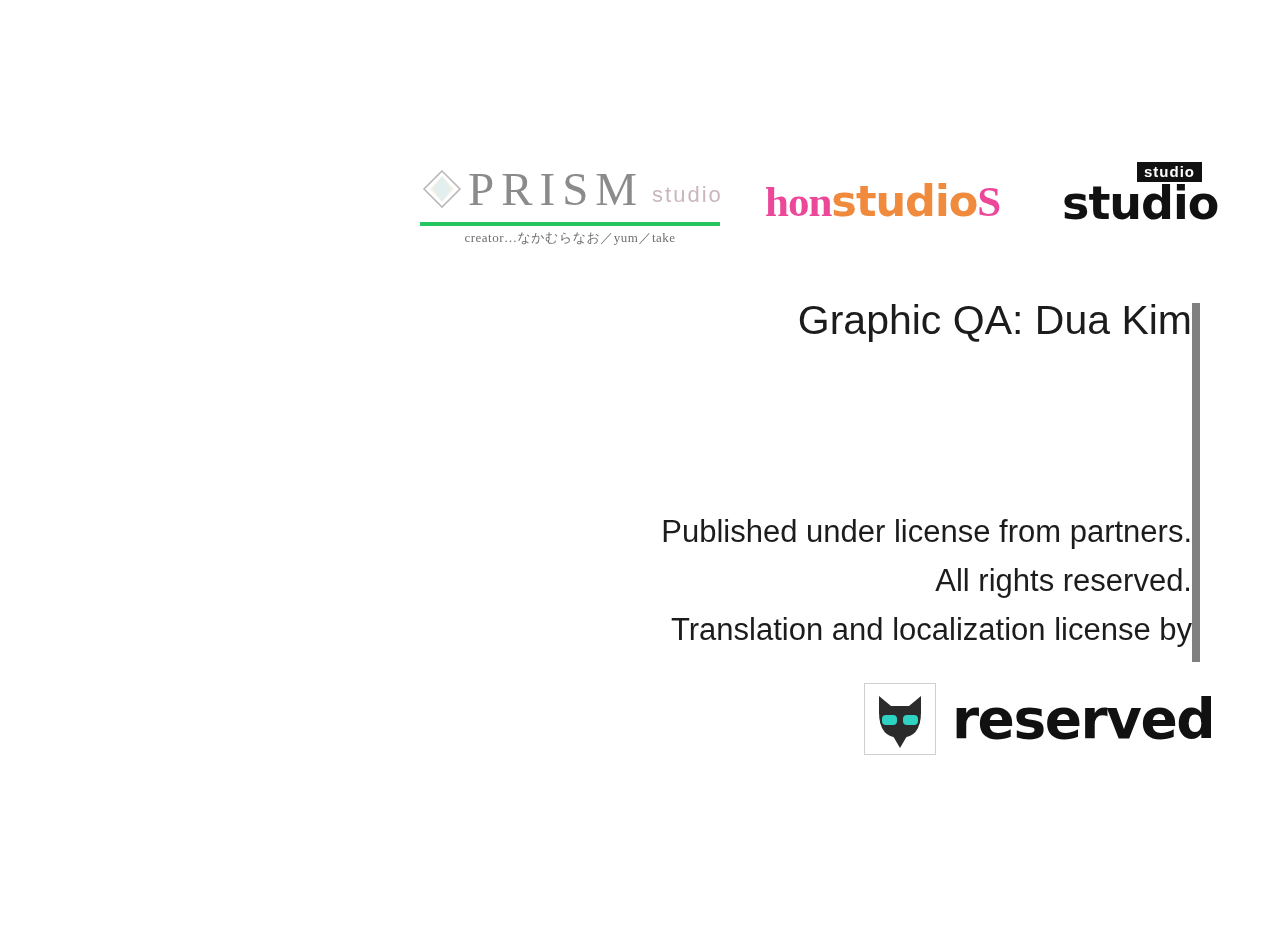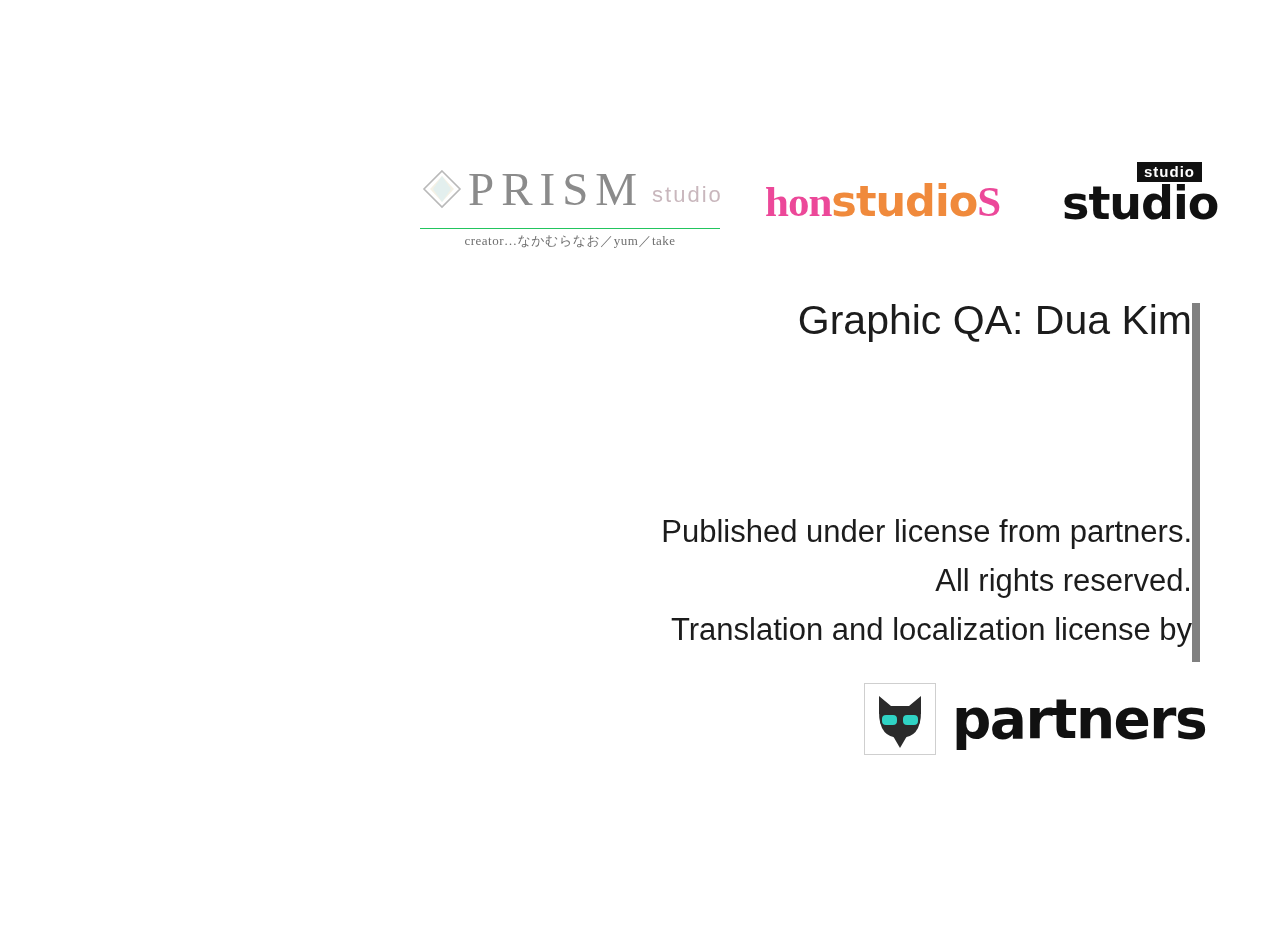--- a/index.html
+++ b/index.html
@@ -54,22 +54,22 @@
   .prism-studio {
     font-family: "Liberation Sans", sans-serif;
     font-size: 22px;
     letter-spacing: 2px;
     color: #c9b7bd;
     margin-left: 8px;
     align-self: flex-end;
     padding-bottom: 4px;
   }
   .prism-sub {
-    margin-top: 16px;
-    border-top: 1px solid #22c55e;
+    margin-top: 10px;
+    border-top: 4px solid #22c55e;
     padding-top: 3px;
     text-align: center;
     width: 300px;
     font-family: "Liberation Serif", serif;
     font-size: 13px;
     color: #6f6f6f;
     letter-spacing: 0.5px;
   }
 
   
@@ -234,14 +234,14 @@
   <div class="tappy-mark">
     <svg width="70" height="70" viewBox="0 0 70 70">
       <path d="M14 30 L14 12 L26 22 L44 22 L56 12 L56 30 Z" fill="#2b2b2b"></path>
       <path d="M14 28 Q14 54 35 54 Q56 54 56 28 Z" fill="#2b2b2b"></path>
       <path d="M28 52 L35 64 L42 52 Z" fill="#2b2b2b"></path>
       <rect x="16" y="30" width="17" height="12" rx="5" fill="#2fd3c4" stroke="#2b2b2b" stroke-width="2"></rect>
       <rect x="37" y="30" width="17" height="12" rx="5" fill="#2fd3c4" stroke="#2b2b2b" stroke-width="2"></rect>
       <rect x="32" y="34" width="6" height="3" fill="#2b2b2b"></rect>
     </svg>
   </div>
-  <div class="tappy-word">partners</div>
+  <div class="tappy-word">reserved</div>
 </div>
 
 </body></html>

